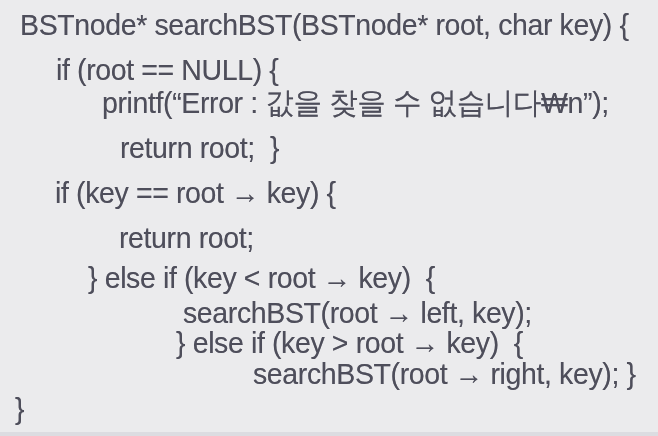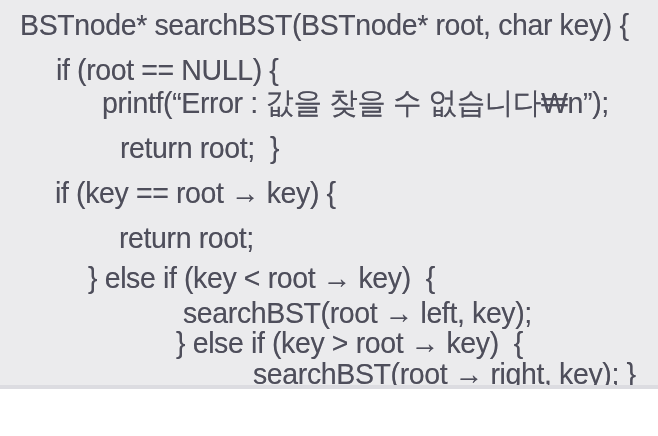--- a/index.html
+++ b/index.html
@@ -2,21 +2,21 @@
 <html><head>
 <meta charset="utf-8">
 <style>
   html, body {
     margin: 0;
     padding: 0;
   }
   .screenshot {
     position: relative;
     width: 658px;
-    height: 389px;
+    height: 436px;
     background: #ebebed;
     overflow: hidden;
     font-family: "Liberation Sans", "DejaVu Sans", sans-serif;
   }
   .code-line {
     position: absolute;
     white-space: pre;
     font-size: 30px;
     line-height: 30px;
     letter-spacing: -0.4px;

